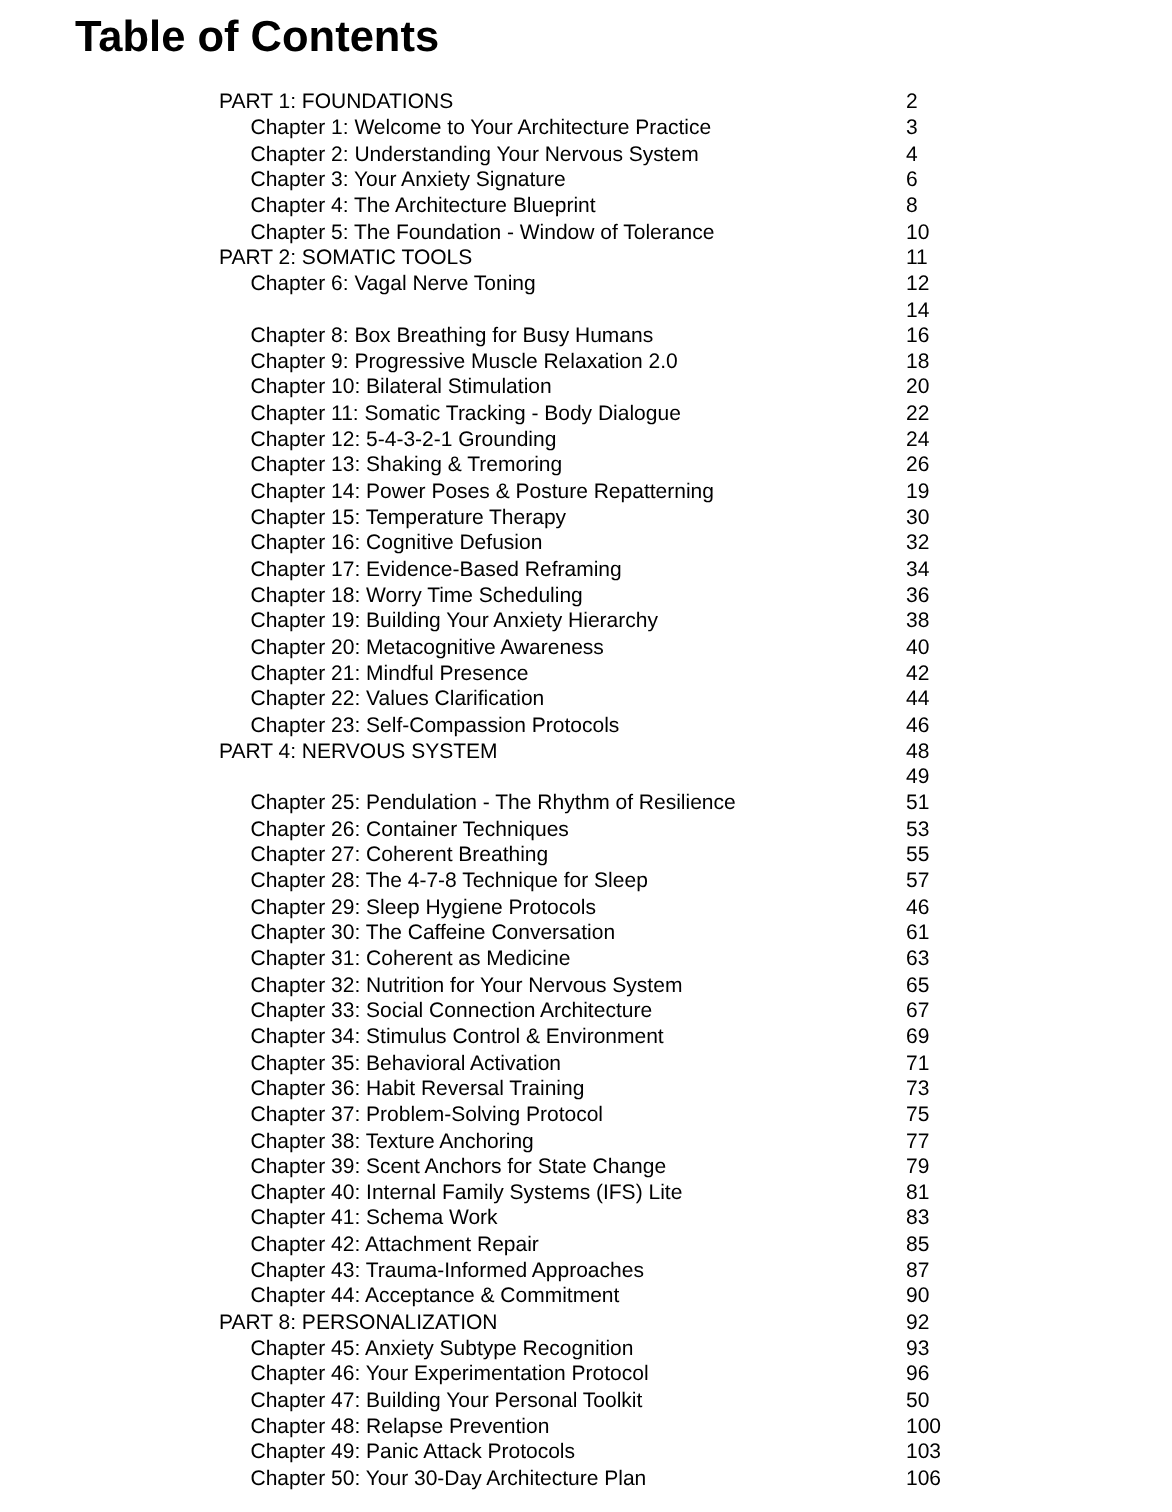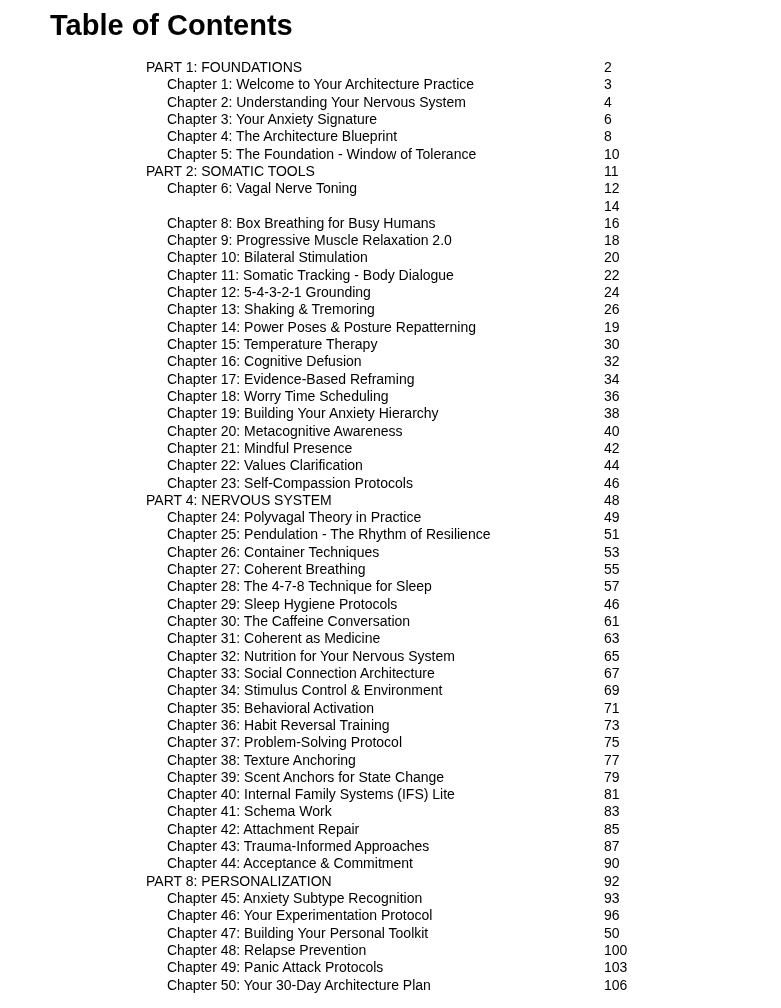--- a/index.html
+++ b/index.html
@@ -156,21 +156,20 @@
     </div>
     <div class="row chapter">
       <span class="label">Chapter 23: Self-Compassion Protocols</span>
       <span class="page">46</span>
     </div>
     <div class="row part">
       <span class="label">PART 4: NERVOUS SYSTEM</span>
       <span class="page">48</span>
     </div>
     <div class="row chapter">
-      <span class="label">Chapter 24: Polyvagal Theory in Practice</span>
       <span class="page">49</span>
     </div>
     <div class="row chapter">
       <span class="label">Chapter 25: Pendulation - The Rhythm of Resilience</span>
       <span class="page">51</span>
     </div>
     <div class="row chapter">
       <span class="label">Chapter 26: Container Techniques</span>
       <span class="page">53</span>
     </div>

